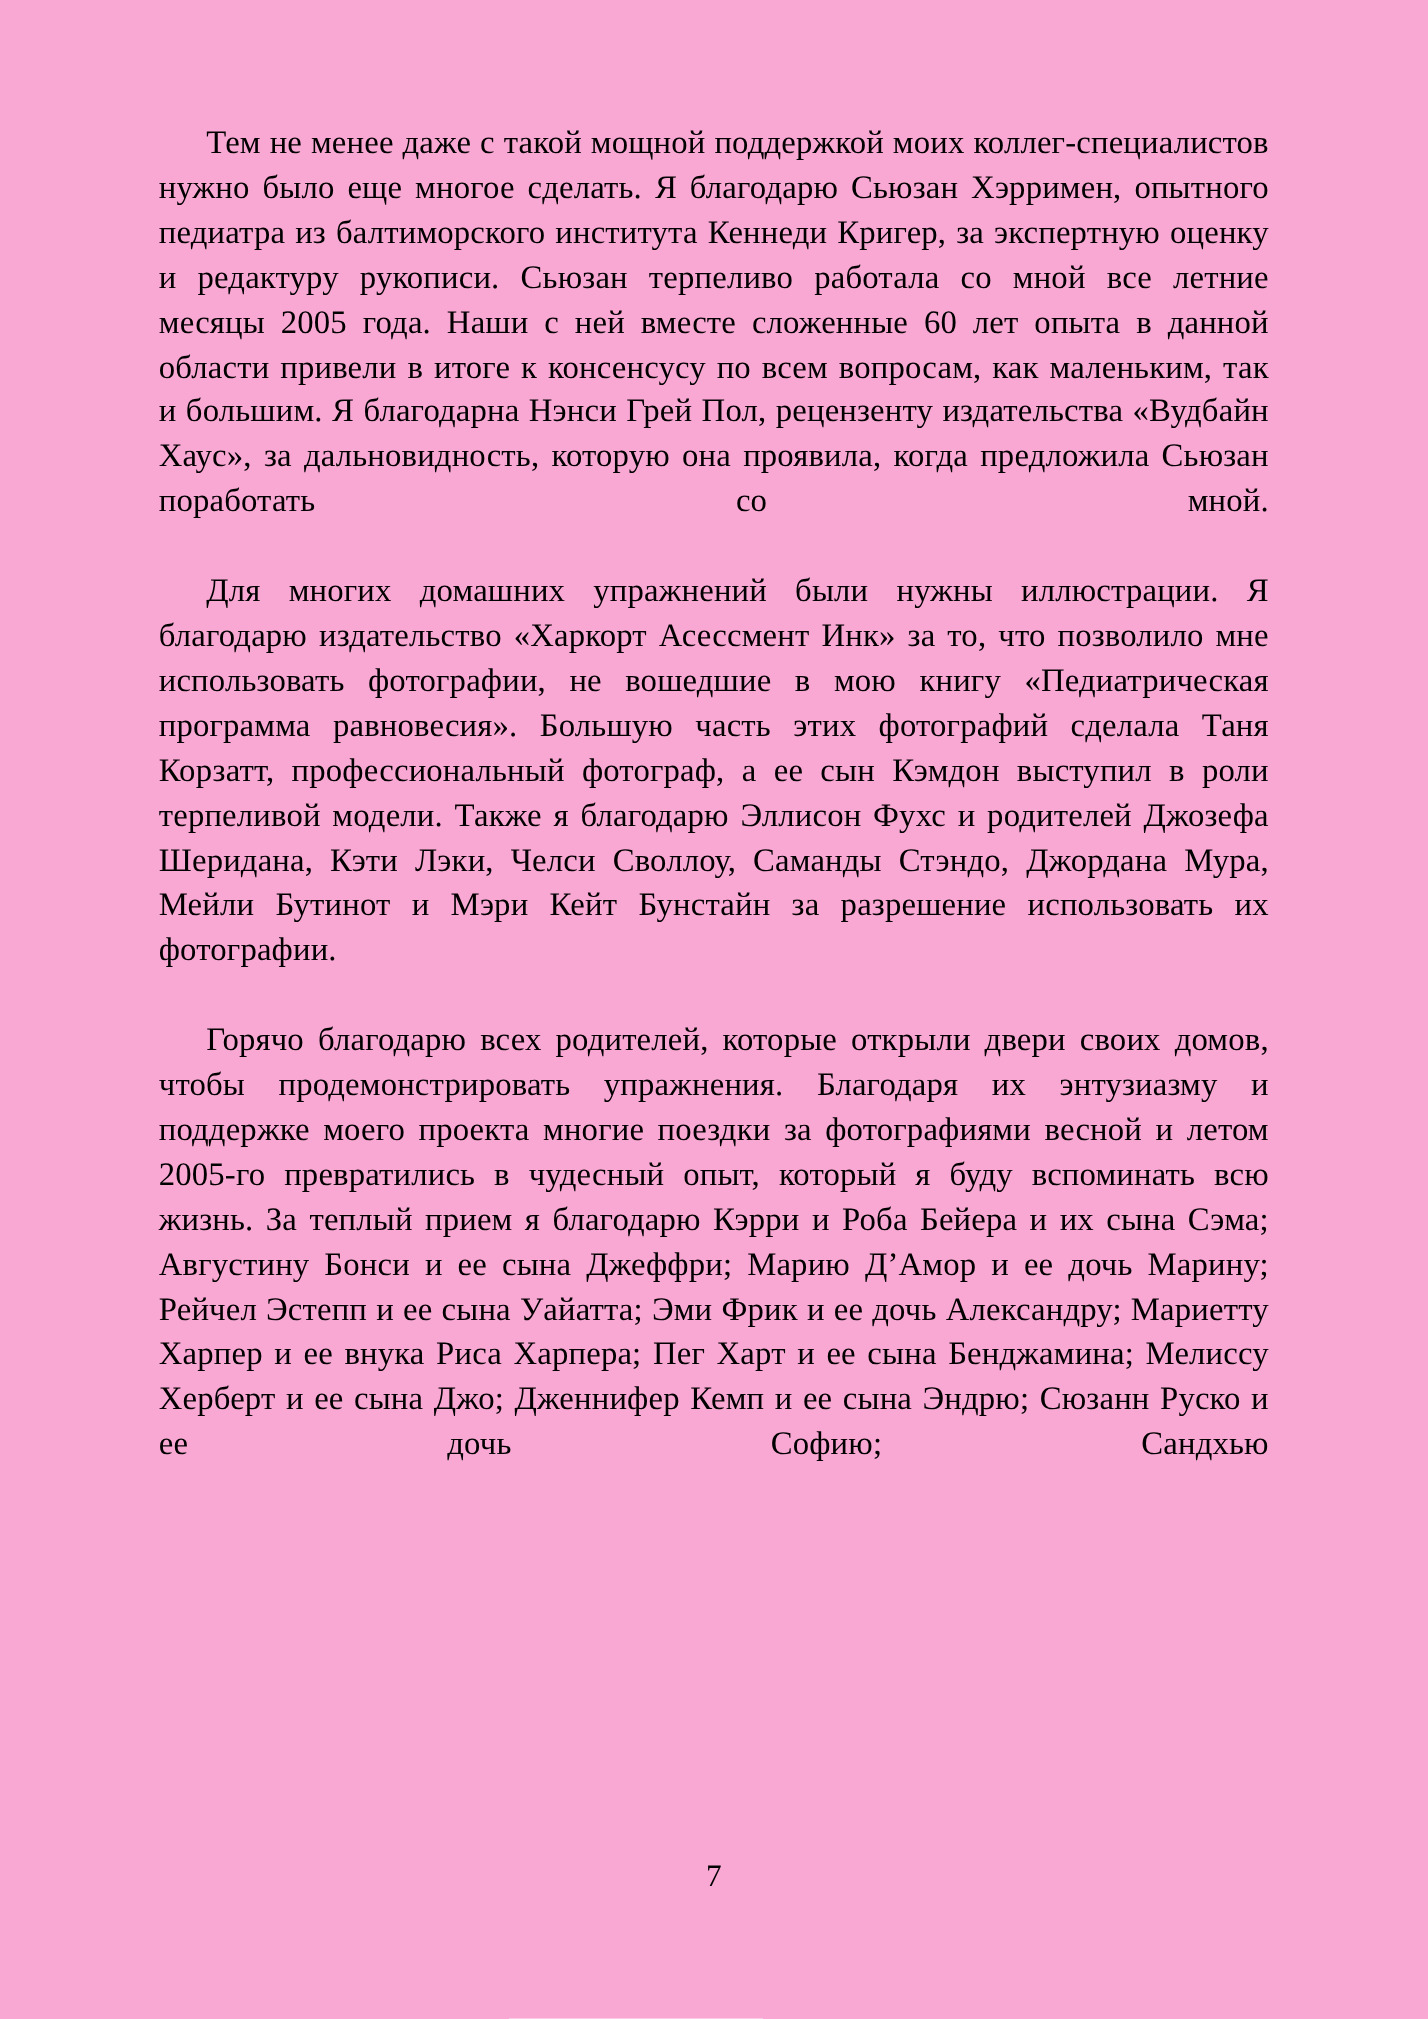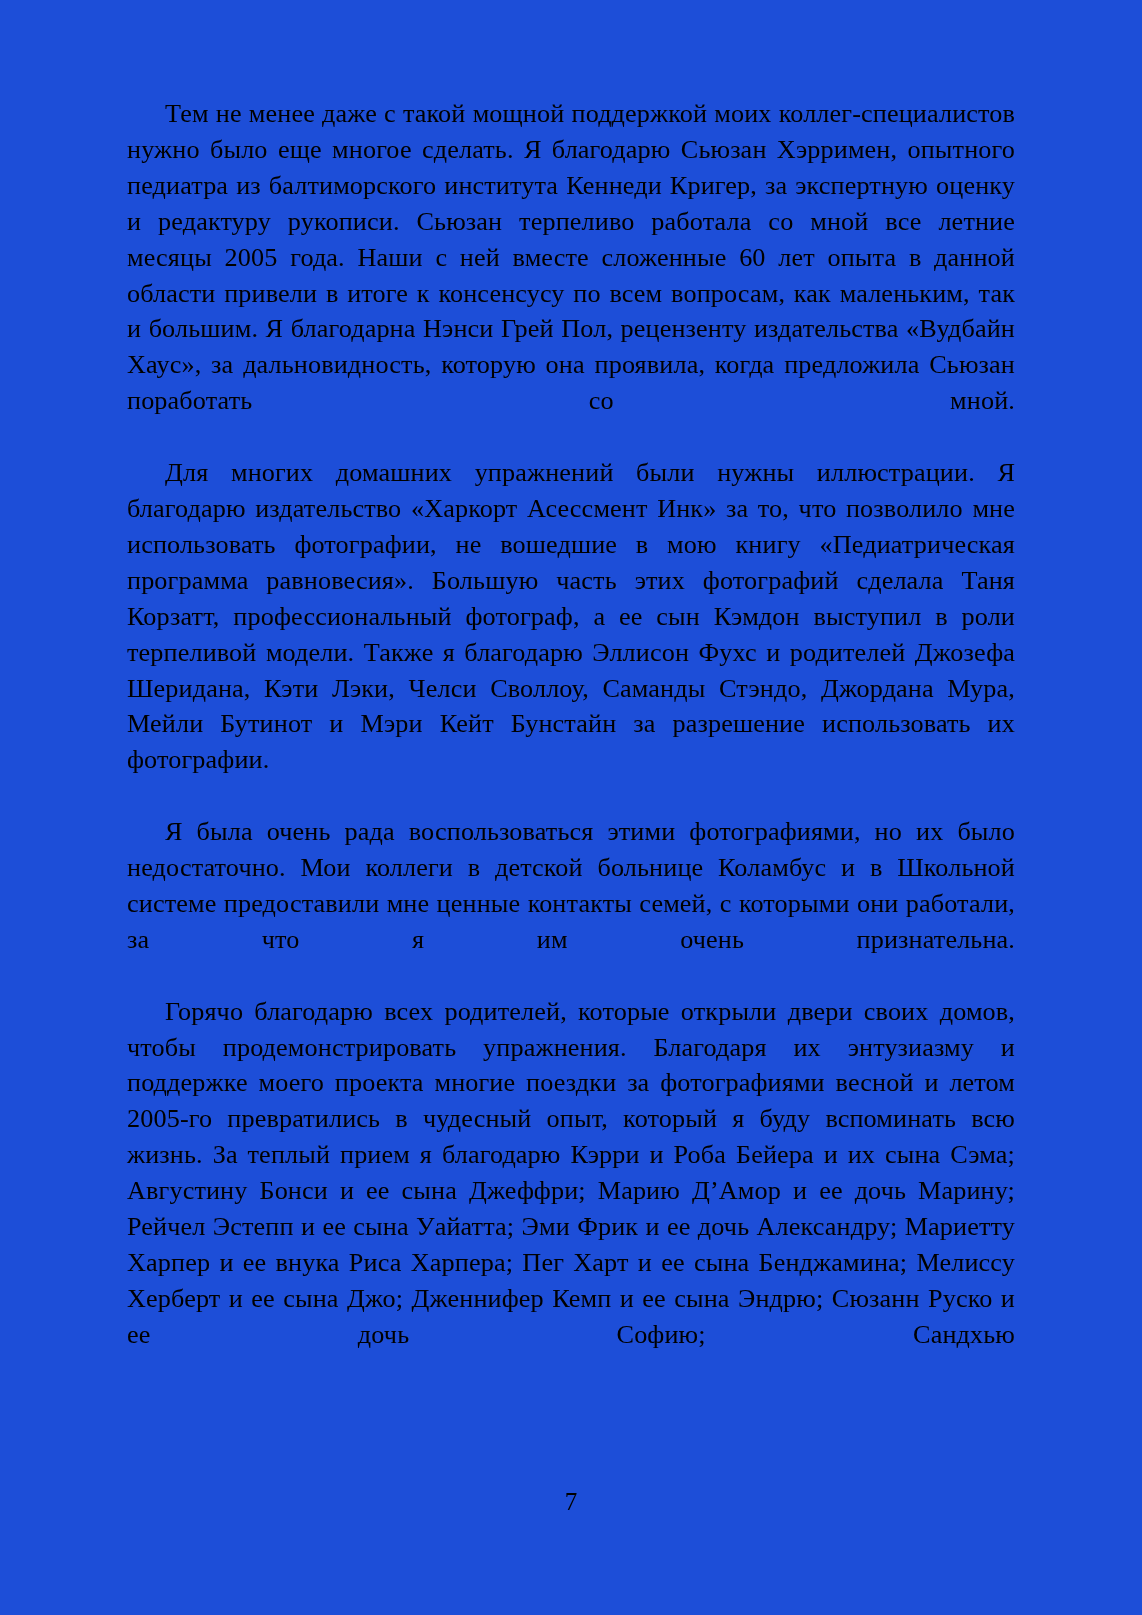--- a/index.html
+++ b/index.html
@@ -6,21 +6,21 @@
   html, body {
     margin: 0;
     padding: 0;
     background: #ffffff;
   }
 
   .page {
     position: relative;
     width: 1142px;
     height: 1615px;
-    background: #1d4ed8;
+    background: #f9a8d4;
     overflow: hidden;
     box-sizing: border-box;
   }
 
   .text-block {
     position: absolute;
     left: 127px;
     top: 96px;
     width: 888px;
   }
@@ -60,19 +60,18 @@
   }
 </style>
 </head>
 <body>
 
 <div class="page">
 
   <div class="text-block">
     <p class="para">Тем не менее даже с такой мощной поддержкой моих коллег-специалистов нужно было еще многое сделать. Я благодарю Сьюзан Хэрримен, опытного педиатра из балтиморского института Кеннеди Кригер, за экспертную оценку и редактуру рукописи. Сьюзан терпеливо работала со мной все летние месяцы 2005 года. Наши с ней вместе сложенные 60 лет опыта в данной области привели в итоге к консенсусу по всем вопросам, как маленьким, так и большим. Я благодарна Нэнси Грей Пол, рецензенту издательства «Вудбайн Хаус», за дальновидность, которую она проявила, когда предложила Сьюзан поработать со мной.</p>
     <p class="para">Для многих домашних упражнений были нужны иллюстрации. Я благодарю издательство «Харкорт Асессмент Инк» за то, что позволило мне использовать фотографии, не вошедшие в мою книгу «Педиатрическая программа равновесия». Большую часть этих фотографий сделала Таня Корзатт, профессиональный фотограф, а ее сын Кэмдон выступил в роли терпеливой модели. Также я благодарю Эллисон Фухс и родителей Джозефа Шеридана, Кэти Лэки, Челси Своллоу, Саманды Стэндо, Джордана Мура, Мейли Бутинот и Мэри Кейт Бунстайн за разрешение использовать их фотографии.</p>
-    <p class="para">Я была очень рада воспользоваться этими фотографиями, но их было недостаточно. Мои коллеги в детской больнице Коламбус и в Школьной системе предоставили мне ценные контакты семей, с которыми они работали, за что я им очень признательна.</p>
     <p class="para">Горячо благодарю всех родителей, которые открыли двери своих домов, чтобы продемонстрировать упражнения. Благодаря их энтузиазму и поддержке моего проекта многие поездки за фотографиями весной и летом 2005-го превратились в чудесный опыт, который я буду вспоминать всю жизнь. За теплый прием я благодарю Кэрри и Роба Бейера и их сына Сэма; Августину Бонси и ее сына Джеффри; Марию Д’Амор и ее дочь Марину; Рейчел Эстепп и ее сына Уайатта; Эми Фрик и ее дочь Александру; Мариетту Харпер и ее внука Риса Харпера; Пег Харт и ее сына Бенджамина; Мелиссу Херберт и ее сына Джо; Дженнифер Кемп и ее сына Эндрю; Сюзанн Руско и ее дочь Софию; Сандхью</p>
   </div>
 
   <div class="page-number">7</div>
 
 </div>
 
 </body></html>

